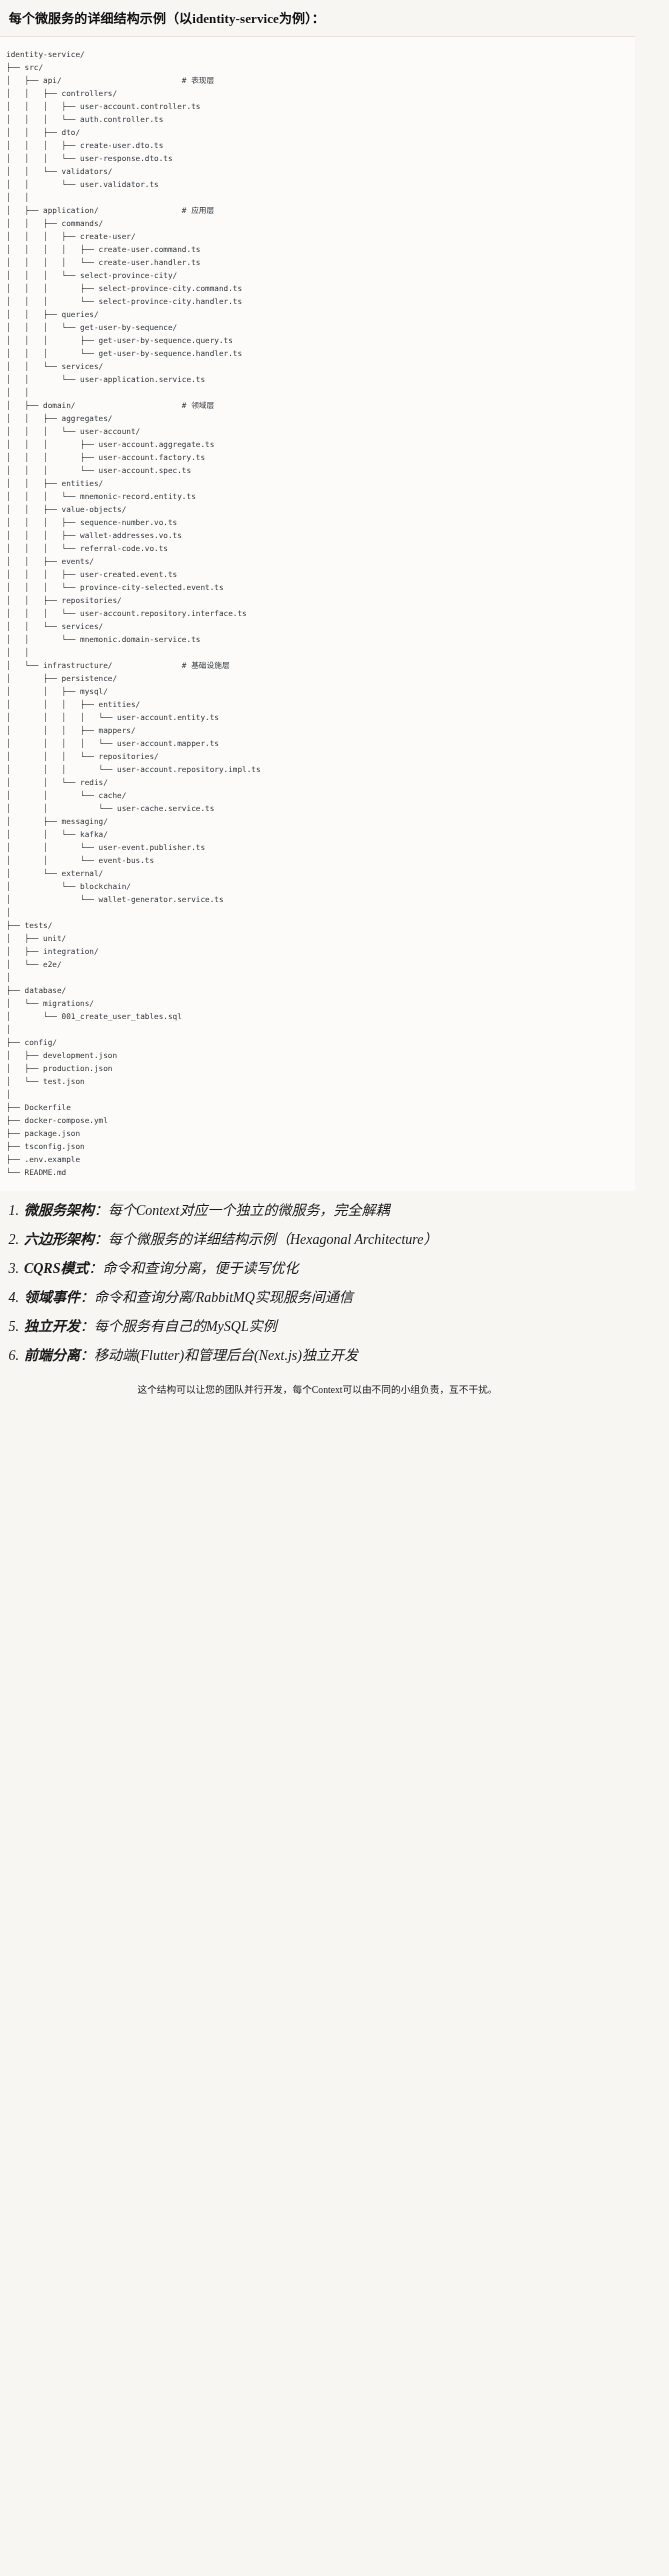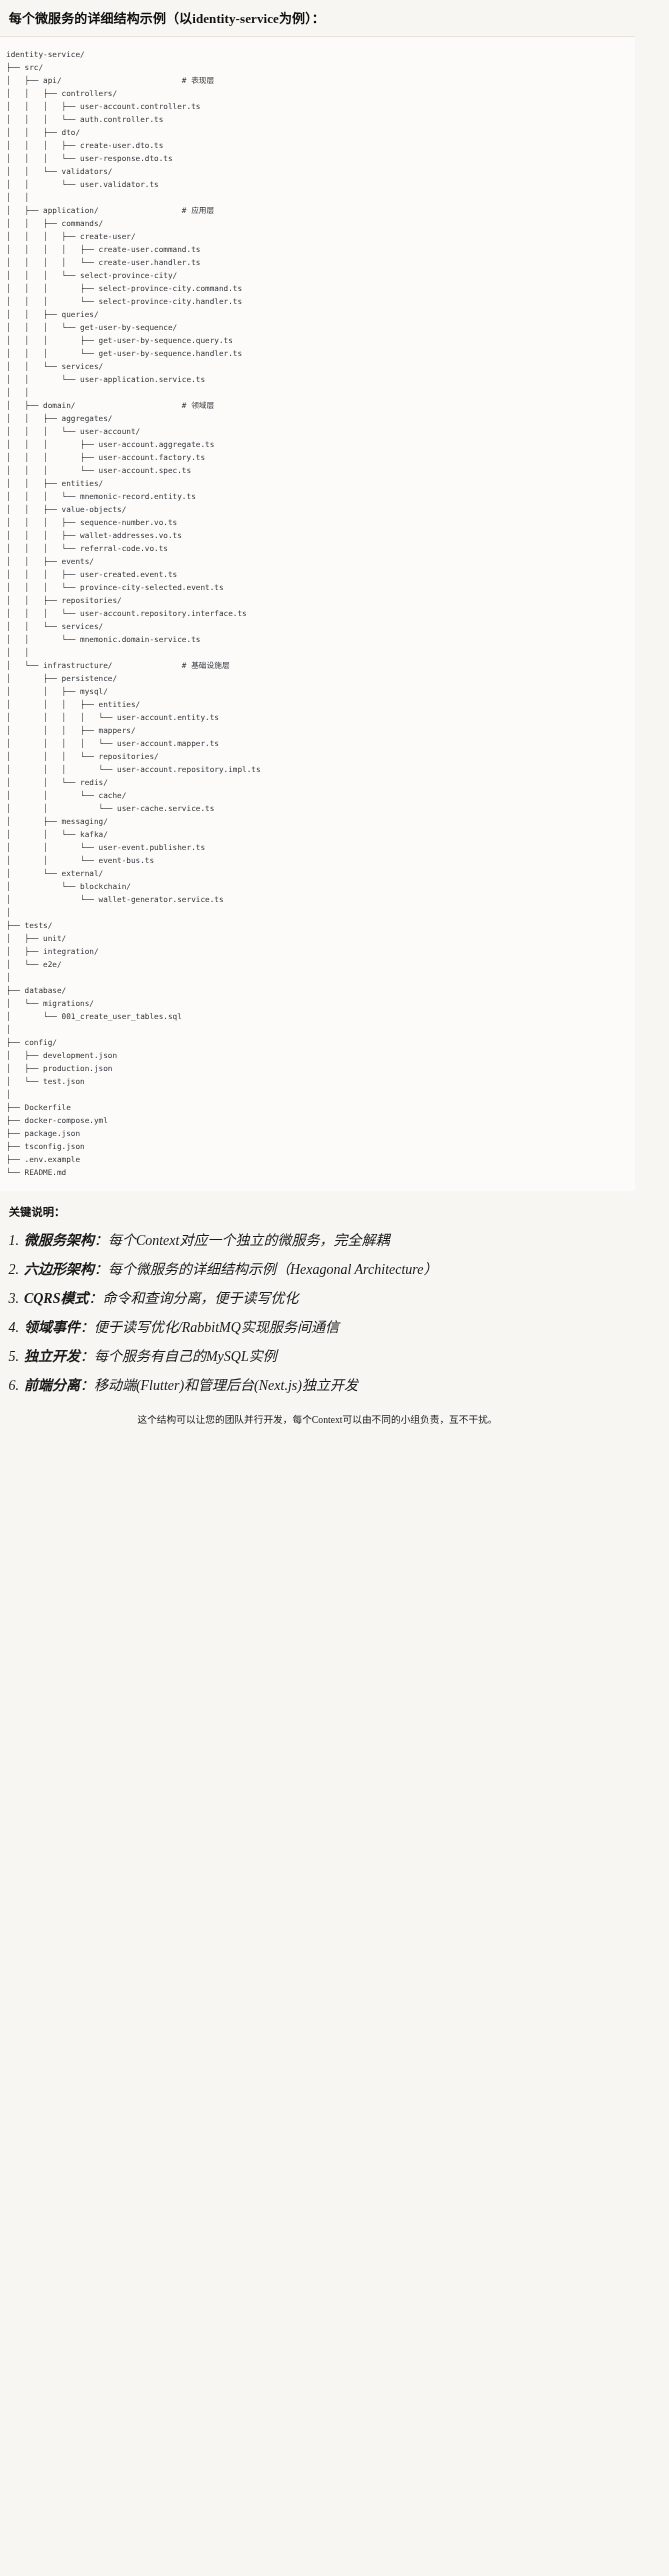--- a/index.html
+++ b/index.html
@@ -192,33 +192,32 @@
 ├── docker-compose.yml
 ├── package.json
 ├── tsconfig.json
 ├── .env.example
 └── README.md</pre>
   </div>
 
   <hr class="rule">
 
   <div class="notes">
-    <h2>关键说明：</h2>
     <ol class="note-list">
       <li>
         <b>微服务架构</b><span>：每个Context对应一个独立的微服务，完全解耦</span>
       </li>
       <li>
         <b>六边形架构</b><span>：每个微服务的详细结构示例（Hexagonal Architecture）</span>
       </li>
       <li>
         <b>CQRS模式</b><span>：命令和查询分离，便于读写优化</span>
       </li>
       <li>
-        <b>领域事件</b><span>：便于读写优化/RabbitMQ实现服务间通信</span>
+        <b>领域事件</b><span>：命令和查询分离/RabbitMQ实现服务间通信</span>
       </li>
       <li>
         <b>独立开发</b><span>：每个服务有自己的MySQL实例</span>
       </li>
       <li>
         <b>前端分离</b><span>：移动端(Flutter)和管理后台(Next.js)独立开发</span>
       </li>
     </ol>
   </div>
 

